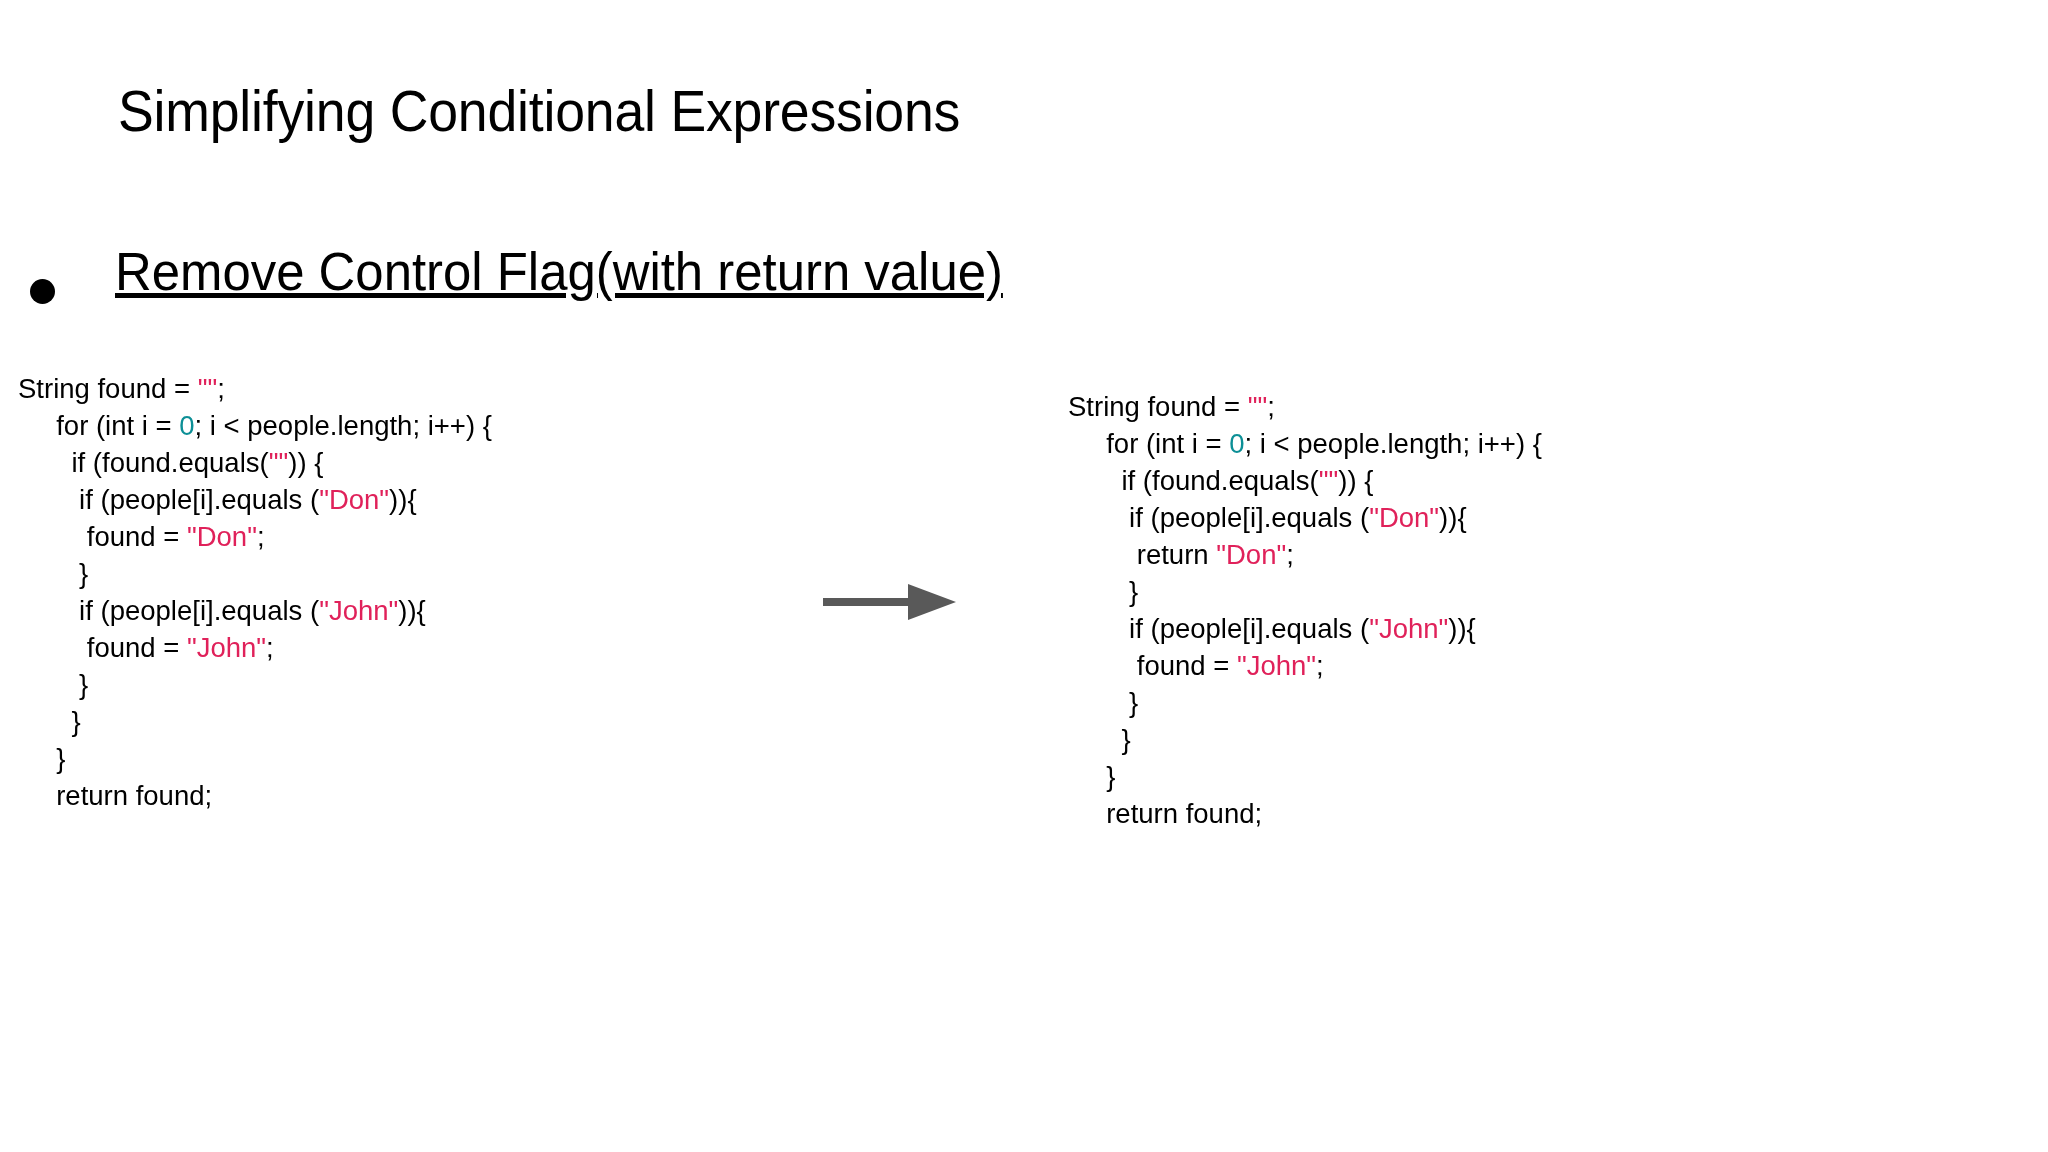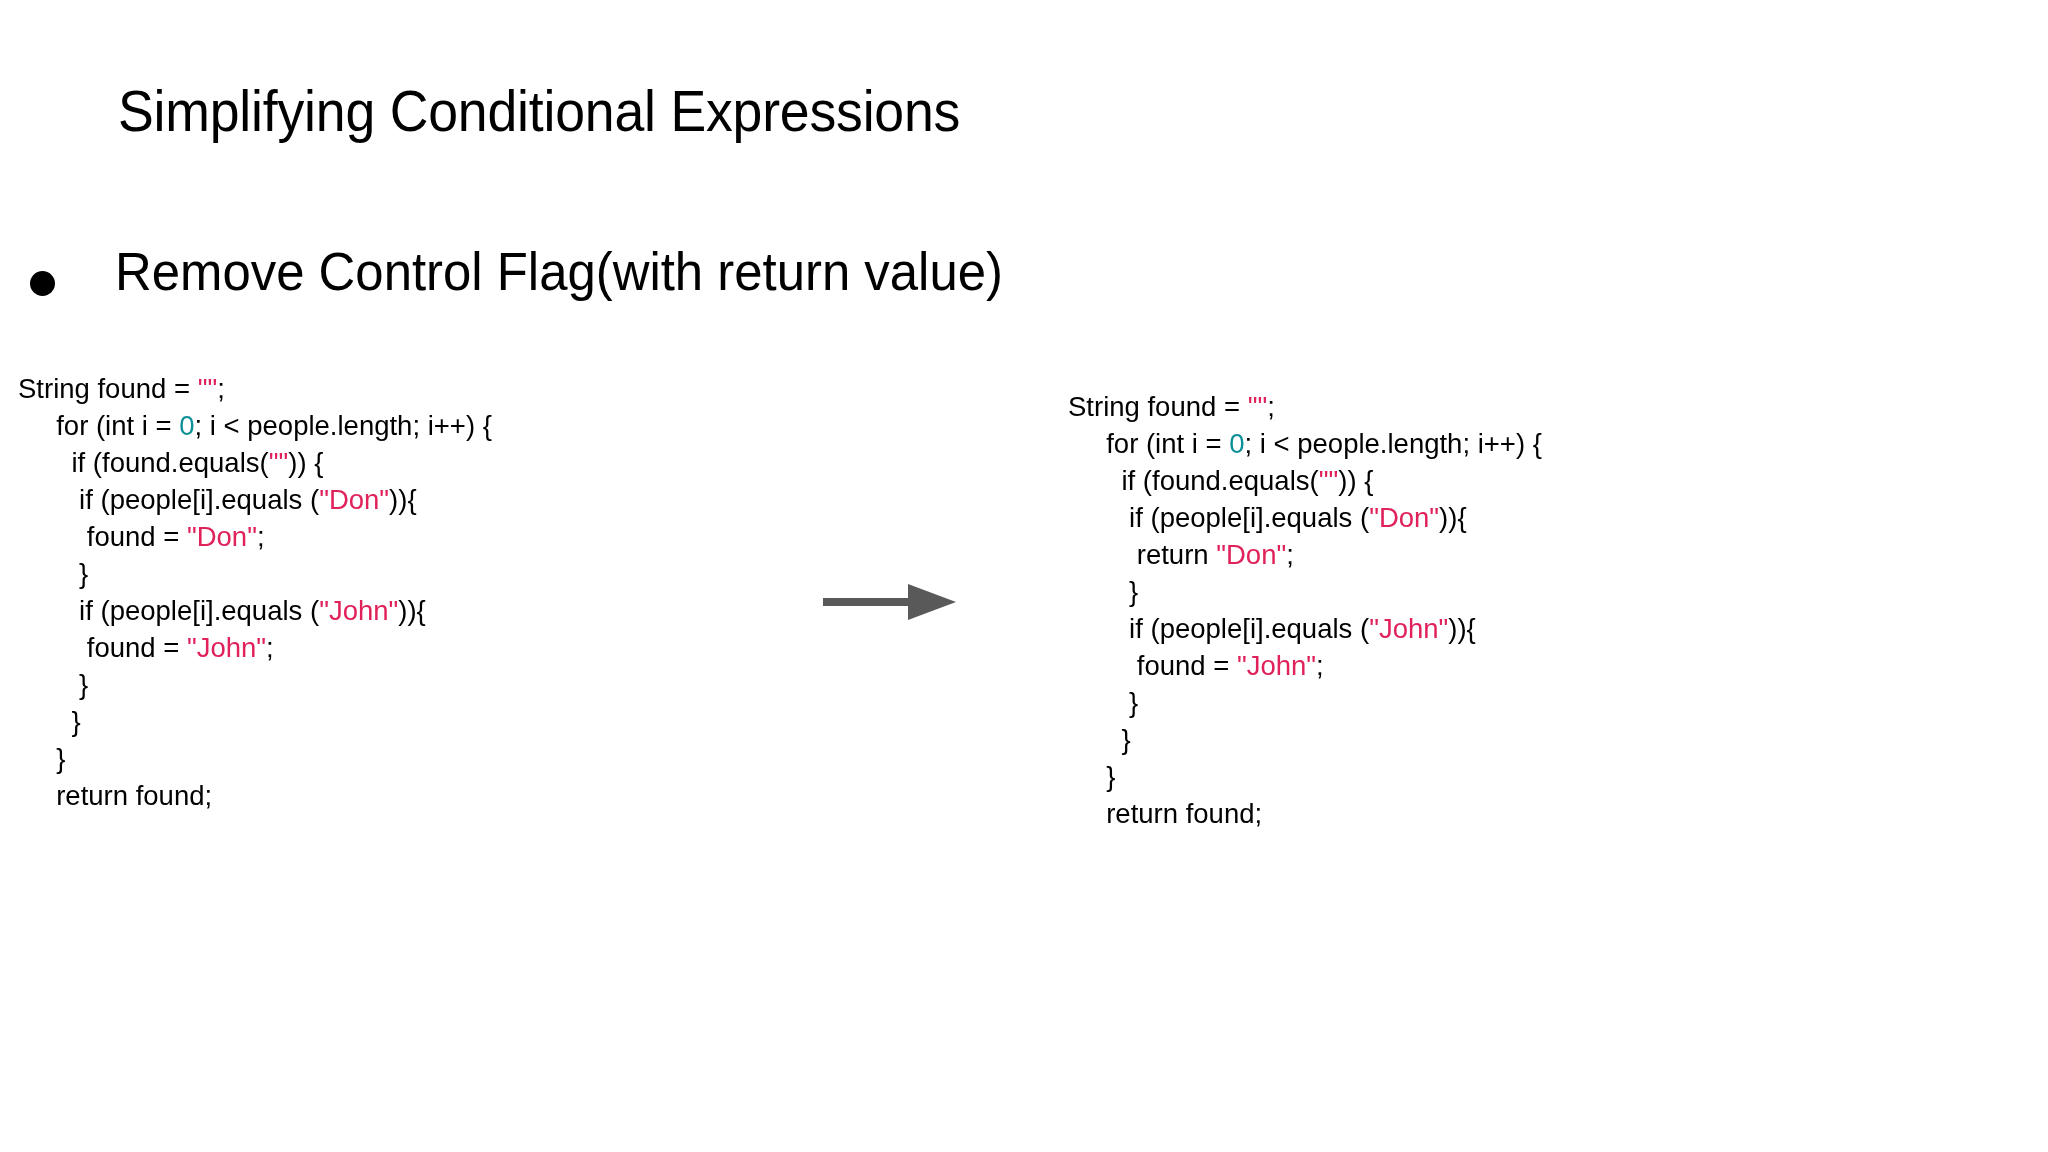--- a/index.html
+++ b/index.html
@@ -36,22 +36,23 @@
     transform: scaleX(0.94);
     transform-origin: left top;
   }
 
   
   .bullet-row {
     position: absolute;
     left: 30px;
     top: 240px;
     display: flex;
-    align-items: center;
+    align-items: flex-end;
     white-space: nowrap;
+    text-decoration: underline;
   }
   .bullet-dot {
     width: 25px;
     height: 25px;
     border-radius: 50%;
     background: #000000;
     margin-top: 24px;
     flex: 0 0 auto;
   }
   .bullet-text {

